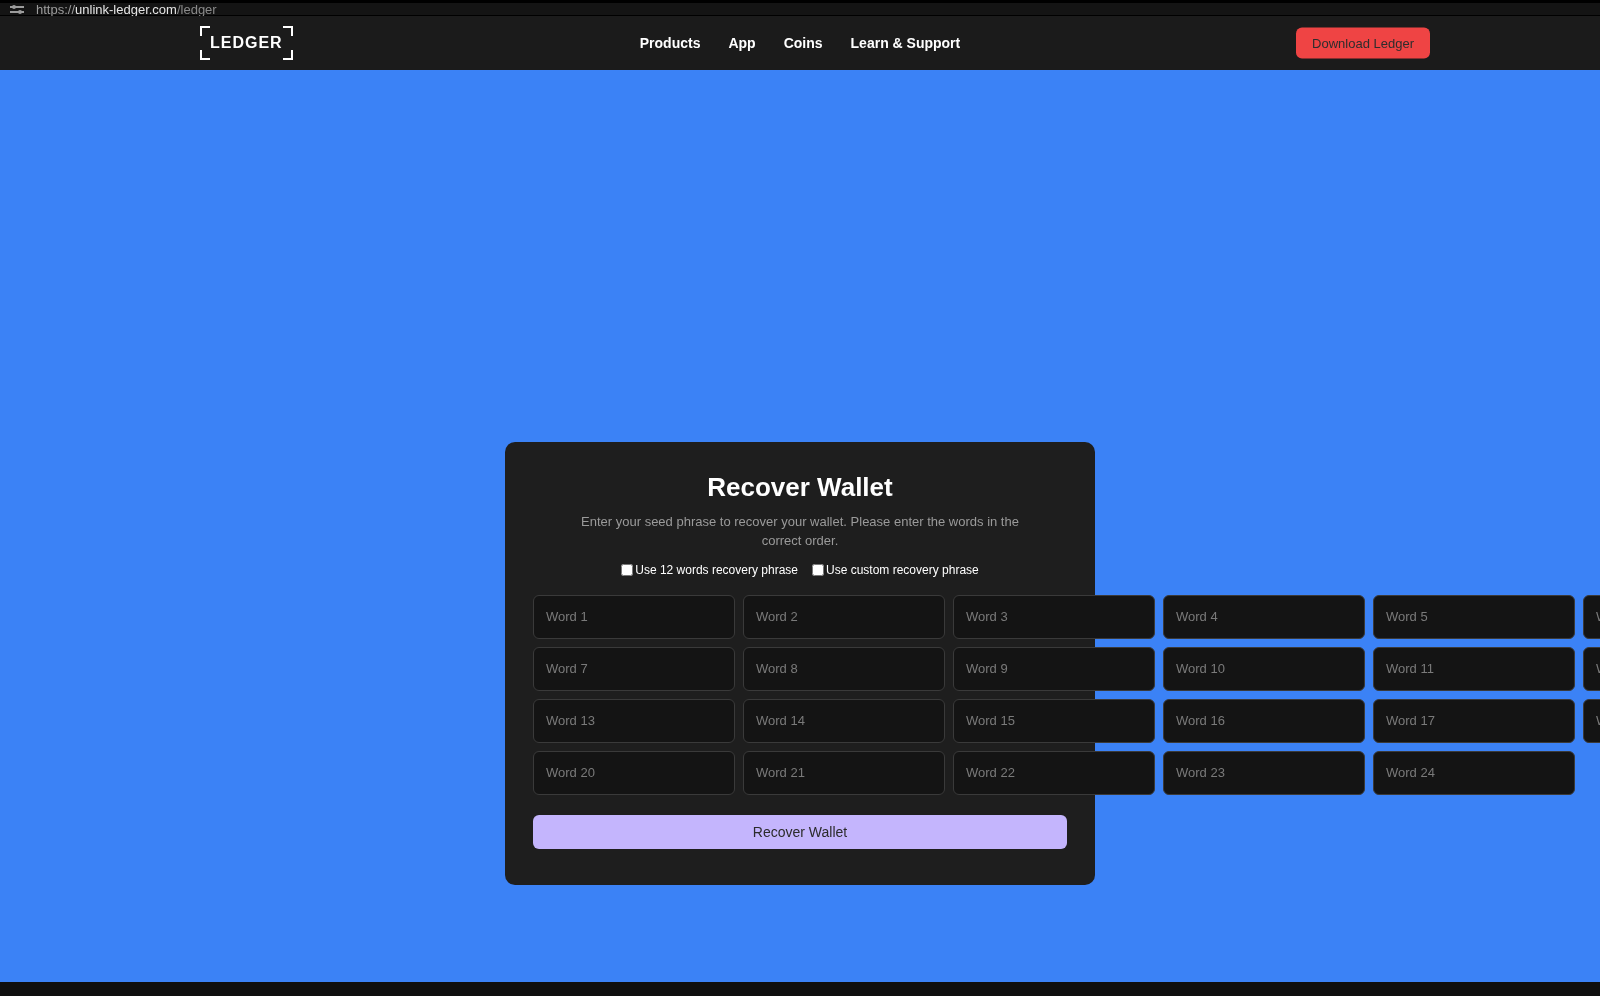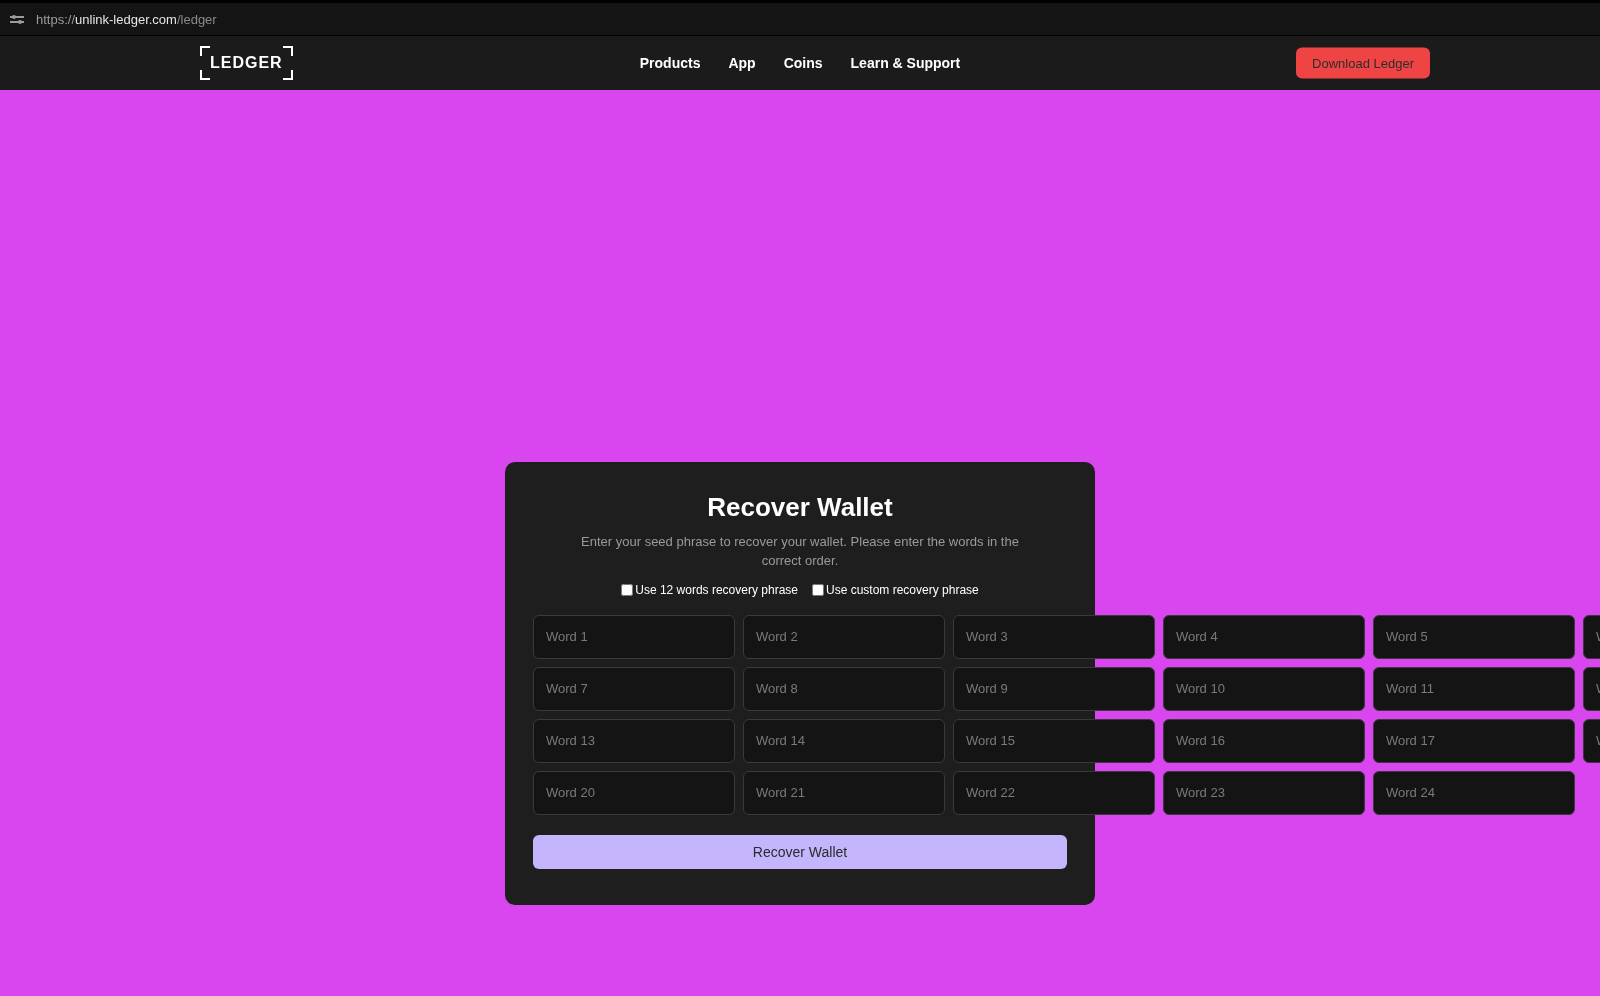--- a/index.html
+++ b/index.html
@@ -7,21 +7,21 @@
     width: 1600px;
     height: 996px;
     background: #0f0f0f;
     font-family: "Segoe UI", Arial, sans-serif;
     overflow: hidden;
     color: #fff;
   }
   
   .browser-bar {
     width: 100%;
-    height: 36px;
+    height: 16px;
     background: #141414;
     border-top: 3px solid #000;
     border-bottom: 1px solid #000;
     display: flex;
     align-items: center;
     padding: 0 10px;
     font-size: 13px;
     color: #9c9c9c;
   }
   .browser-bar .tune-icon {
@@ -121,21 +121,21 @@
     padding: 8px 16px;
     border-radius: 6px;
     border: none;
     cursor: pointer;
   }
 
   
   .page-body {
     width: 100%;
     height: calc(100% - 84px);
-    background: #d946ef;
+    background: #3b82f6;
     position: relative;
   }
 
   
   .recover-card {
     position: absolute;
     left: 50%;
     top: 372px;
     transform: translateX(-50%);
     width: 590px;

